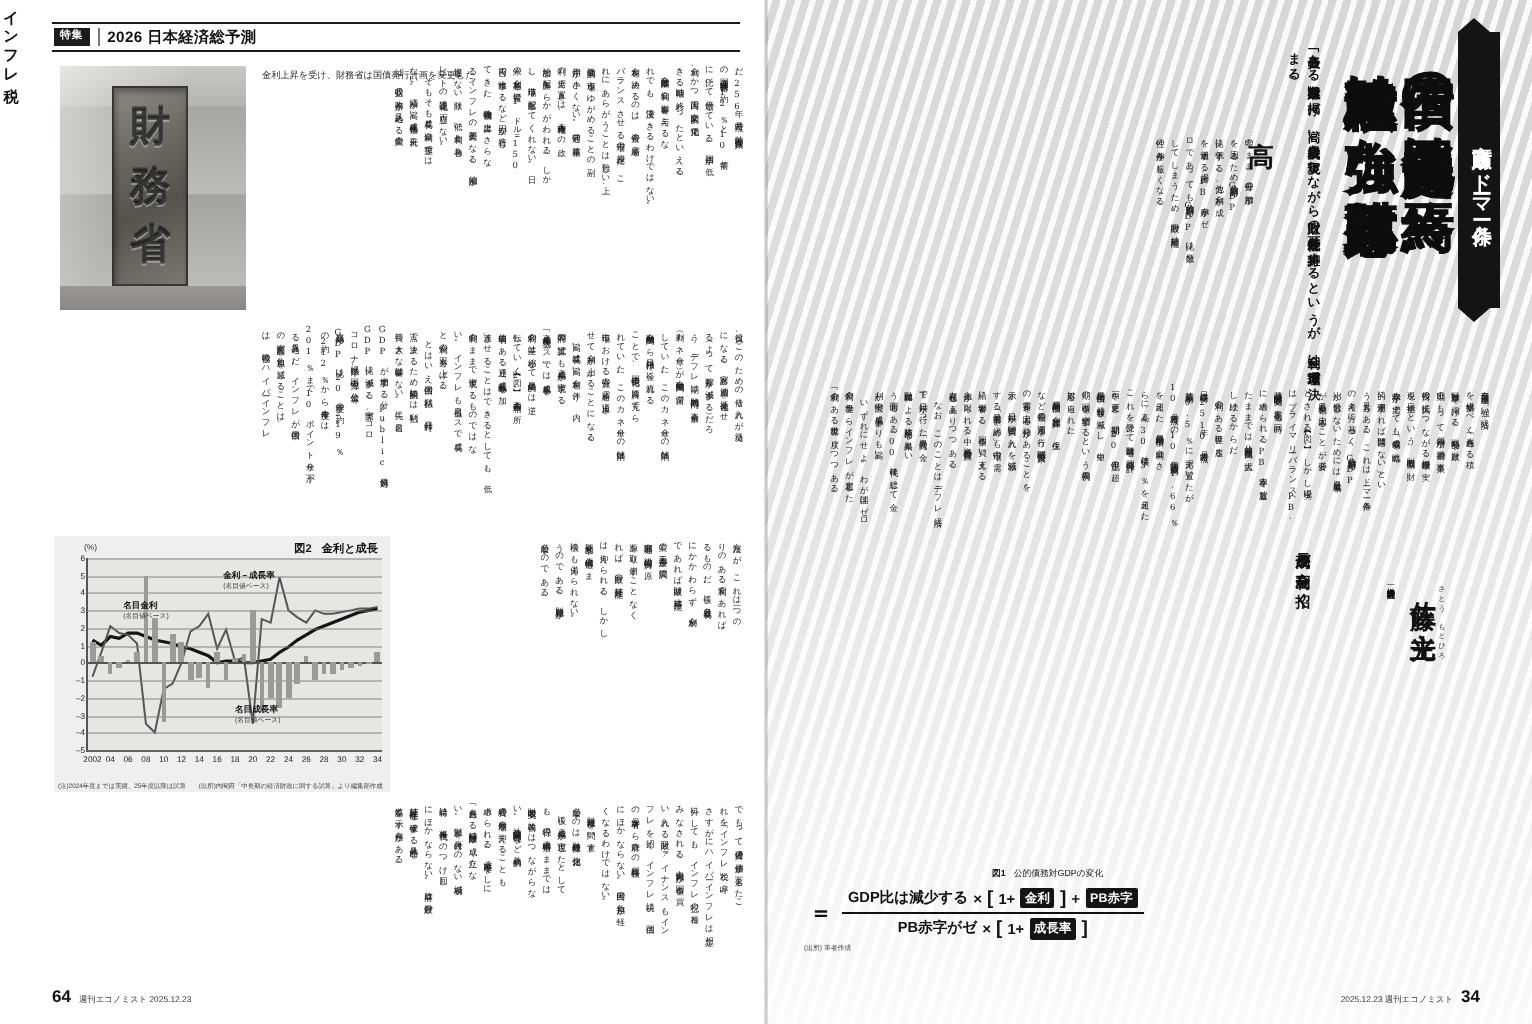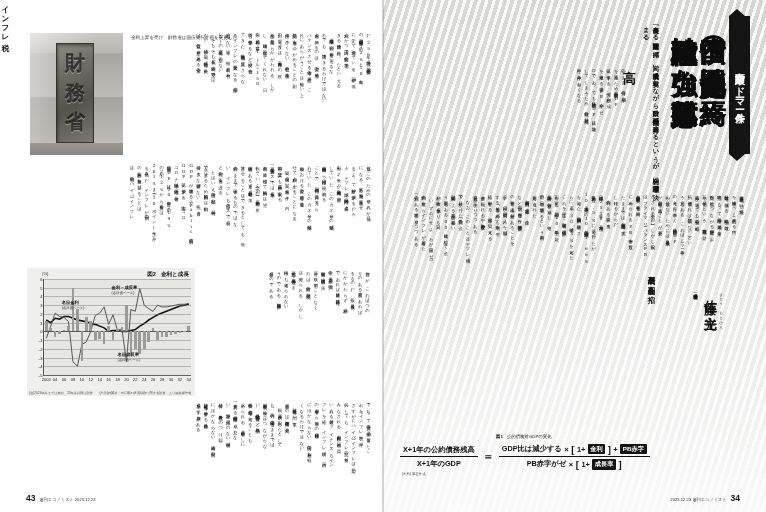--- a/index.html
+++ b/index.html
@@ -272,20 +272,25 @@
   .mul  { font-size: 7.6px; font-weight:bold; color:#111; }
   .src { font-size: 3.4px; color:#444; margin-left: 2px; margin-top: 1px; }
 </style>
 </head>
 <body>
 
 <div id="page">
 
   <div class="page-left">
 
+    <div class="kicker-bar">
+      <span class="kicker-tag">特集</span>
+      <span class="kicker-div"></span>
+      <span class="kicker-title">2026 日本経済総予測</span>
+    </div>
 
     <div class="photo">
       <div class="plate">
         <span>財</span>
         <span>務</span>
         <span>省</span>
       </div>
       <div class="base"></div>
     </div>
     <div class="photo-caption">金利上昇を受け、財務省は国債発行計画を変更した</div>
@@ -481,21 +486,21 @@
           <div class="bar" style="background: rgb(154, 154, 150); left: 95.4545%; margin-left: -1.3px; top: 54.5455%; height: 0.909091%;"></div>
           <div class="bar" style="background: rgb(154, 154, 150); left: 98.4848%; margin-left: -1.3px; top: 49.0909%; height: 5.45455%;"></div>
           <div class="annot" style="left: 46%; top: 6%;"><b>金利－成長率</b><br><i>(名目値ベース)</i></div>
           <div class="annot" style="left: 12%; top: 22%;"><b>名目金利</b><br><i>(名目値ベース)</i></div>
           <div class="annot" style="left: 50%; top: 76%;"><b>名目成長率</b><br><i>(名目値ベース)</i></div>
         </div>
       <div class="chart-note">(注)2024年度までは実績、25年度以降は試算　　(出所)内閣府「中長期の経済財政に関する試算」より編集部作成</div>
     </div>
 
     <div class="footer-l">
-      <span class="pgnum">43</span>
+      <span class="pgnum">64</span>
       <span class="pgmeta">週刊エコノミスト 2025.12.23</span>
     </div>
   </div>
 
   <div class="page-right"></div>
   <div class="bg-photo"></div>
   <div class="bg-fade"></div>
 
   <div class="ribbon">高市財政とドーマー条件</div>
 
@@ -571,25 +576,20 @@
     <span class="affil">一橋大学経済学研究科教授</span>
     <span class="name">佐藤　主光</span>
     <span class="ruby">さとう　もとひろ</span>
   </div>
 
   <div class="formula-box">
     <div class="formula-cap">
       <span class="num">図1</span><span>公的債務対GDPの変化</span>
     </div>
     <div class="formula-row">
-      <div class="frac">
-        <div class="top">X+1年の公約債務残高</div>
-        <div class="rule"></div>
-        <div class="bot">X+1年のGDP</div>
-      </div>
       <div class="eq">＝</div>
       <div class="frac">
         <div class="top">
           <span>GDP比は減少する</span>
           <span class="mul">×</span>
           <span class="brk">[</span>
           <span>1+</span>
           <span class="chip">金利</span>
           <span class="brk">]</span>
           <span class="plus">+</span>

